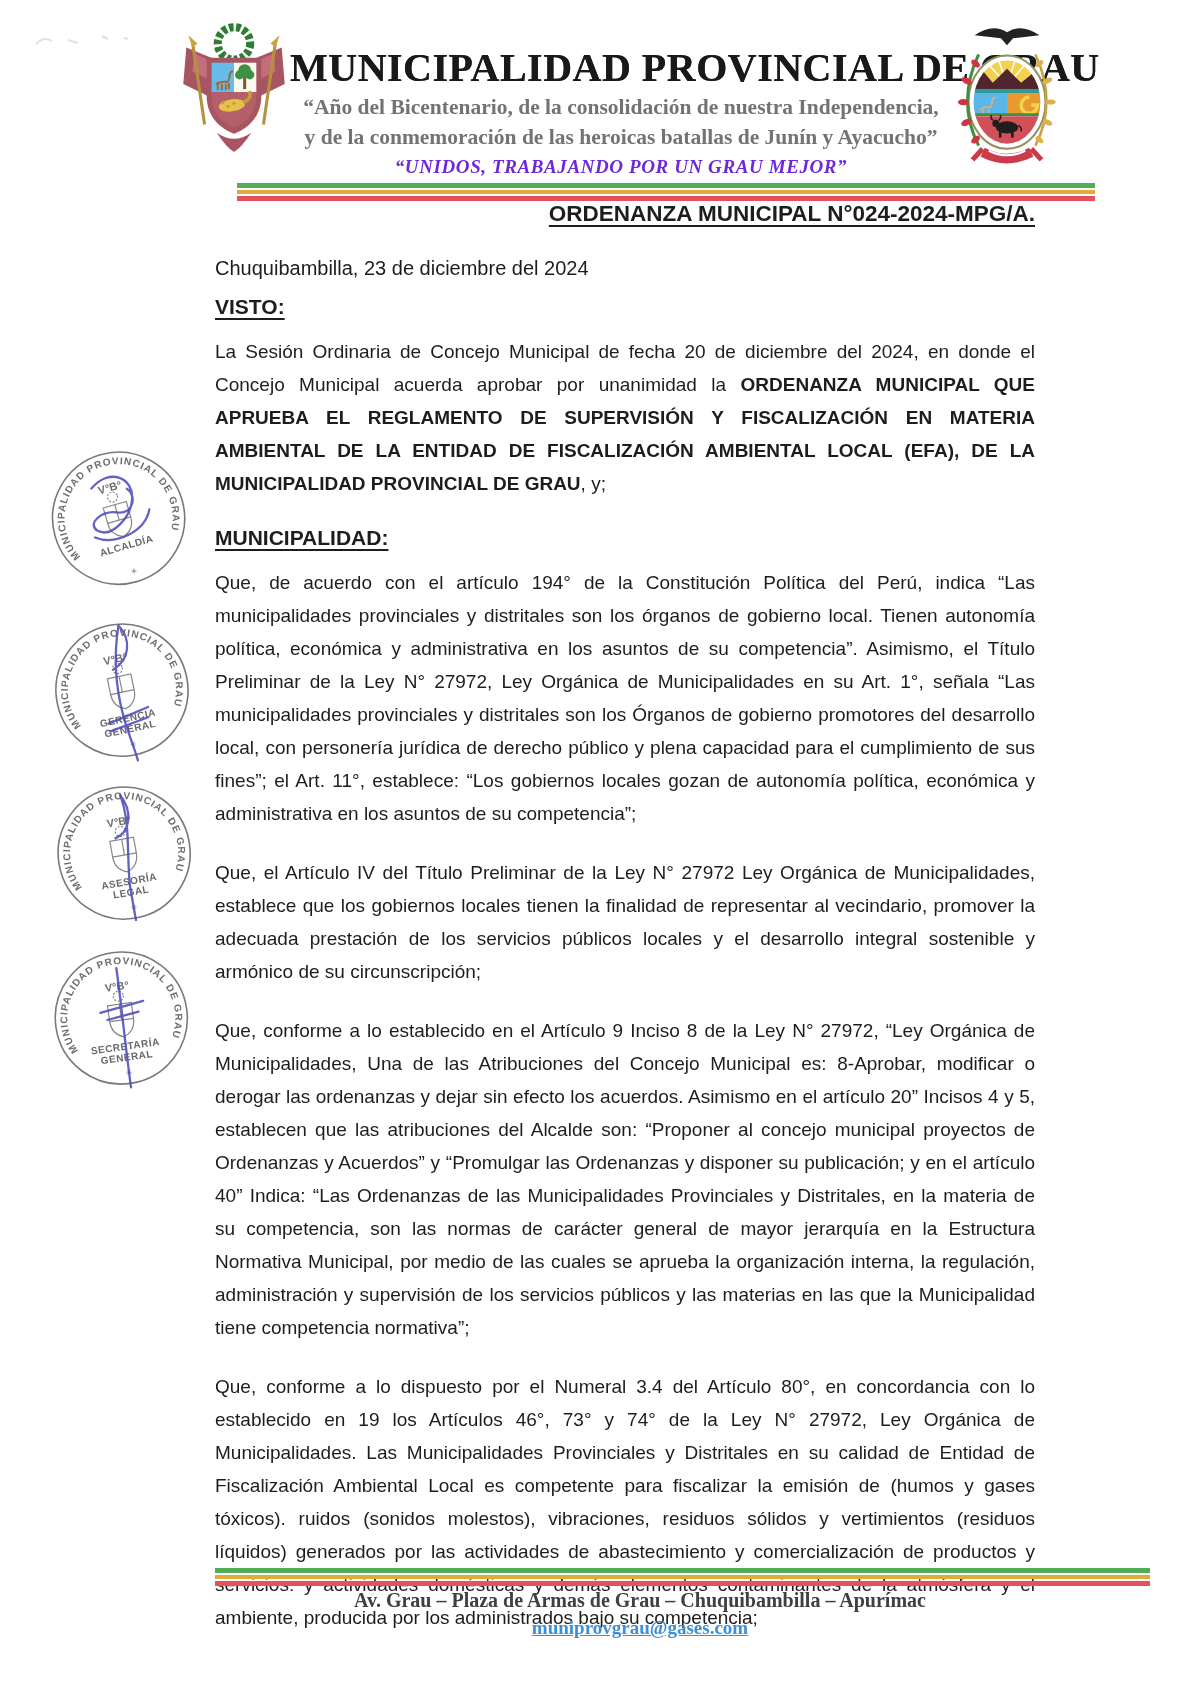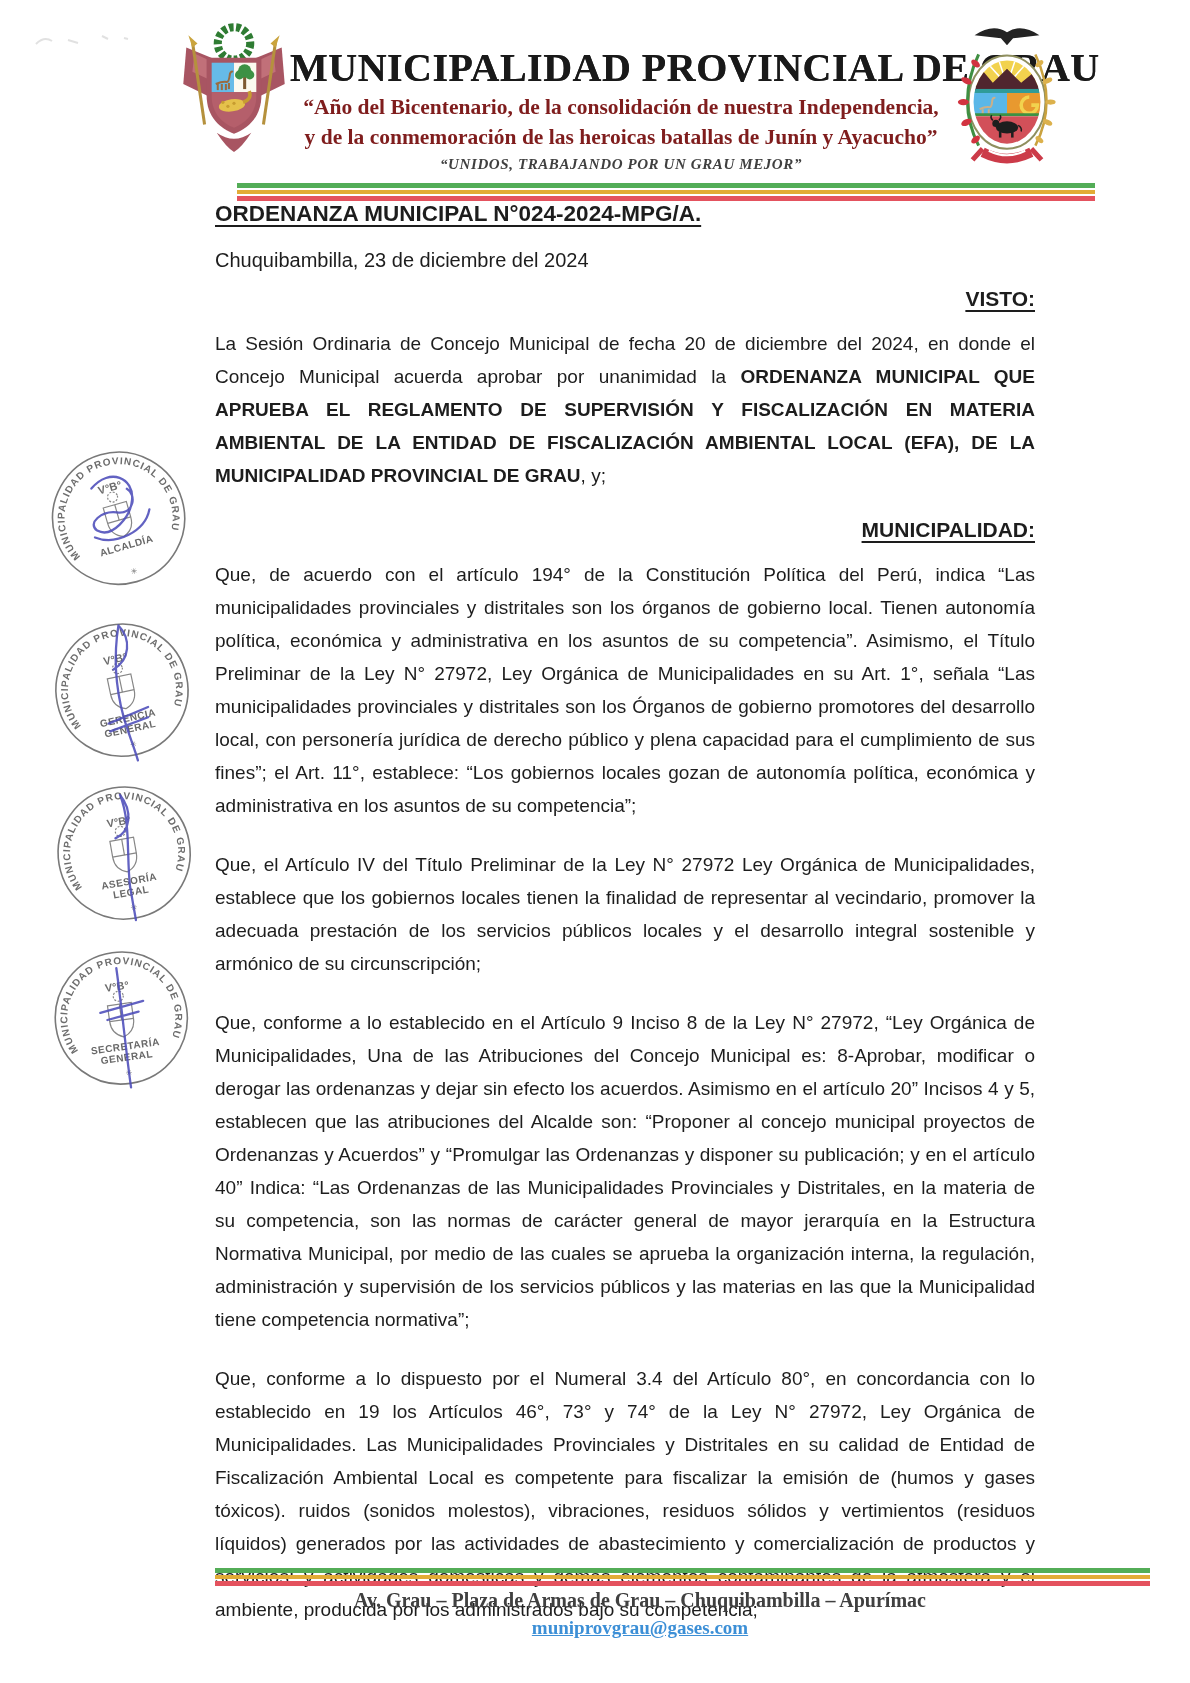--- a/index.html
+++ b/index.html
@@ -16,45 +16,45 @@
   .pencil     { position:absolute; left:28px; top:24px; width:120px; height:34px; opacity:.55; }
 
   .header-text { position:absolute; left:290px; top:44px; width:662px; text-align:center; }
   .org-title {
     font-family:"Liberation Serif", serif; font-weight:bold; font-size:40px;
     color:#191919; white-space:nowrap; letter-spacing:.5px;
     text-shadow:0 0 .6px #333;
   }
   .org-subtitle {
     font-family:"Liberation Serif", serif; font-weight:bold; font-size:21.5px;
-    color:#7f1d1d; line-height:1.32; margin-top:2px;
+    color:#737373; line-height:1.32; margin-top:2px;
   }
   .org-motto {
     font-family:"Liberation Serif", serif; font-style:italic; font-weight:bold;
-    font-size:15px; color:#404040; margin-top:4px; letter-spacing:.6px;
+    font-size:19px; color:#6d28d9; margin-top:4px; letter-spacing:.6px;
   }
 
   .stripe { position:absolute; }
   .stripe i { display:block; }
   .stripe .g { height:5px; background:#53ad57; margin-bottom:2px; }
   .stripe .y { height:4px; background:#e2ab36; margin-bottom:2px; }
   .stripe .r { height:5px; background:#e4525e; }
   .stripe-top    { left:237px; top:183px; width:858px; }
   .stripe-bottom { left:215px; top:1568px; width:935px; }
 
   
   .content { position:absolute; left:215px; top:201px; width:820px; }
   .doc-title {
-    text-align:left; font-size:22.5px; font-weight:bold; margin:0 0 22px 0;
+    text-align:right; font-size:22.5px; font-weight:bold; margin:0 0 30px 0;
     text-decoration:underline; text-decoration-thickness:2px; text-underline-offset:4px;
   }
   .dateline { font-size:20px; margin:0 0 15px 0; padding-right:2px; }
   .sec-heading {
     font-size:21px; font-weight:bold; margin:0 0 9px 0;
-    text-decoration:underline; text-decoration-thickness:2px; text-underline-offset:4px;text-align:right;
+    text-decoration:underline; text-decoration-thickness:2px; text-underline-offset:4px;
   }
   .para { font-size:19px; line-height:33px; text-align:justify; margin:16px 0 26px 0; }
   .para b { font-weight:bold; }
 
   
   .stamp { position:absolute; width:140px; height:150px; opacity:.92; }
   .stamp-1 { left:50px; top:448px;  transform:rotate(-16deg); }
   .stamp-2 { left:53px; top:620px;  transform:rotate(-12deg); }
   .stamp-3 { left:55px; top:783px;  transform:rotate(-10deg); }
   .stamp-4 { left:52px; top:948px;  transform:rotate(-8deg); }

